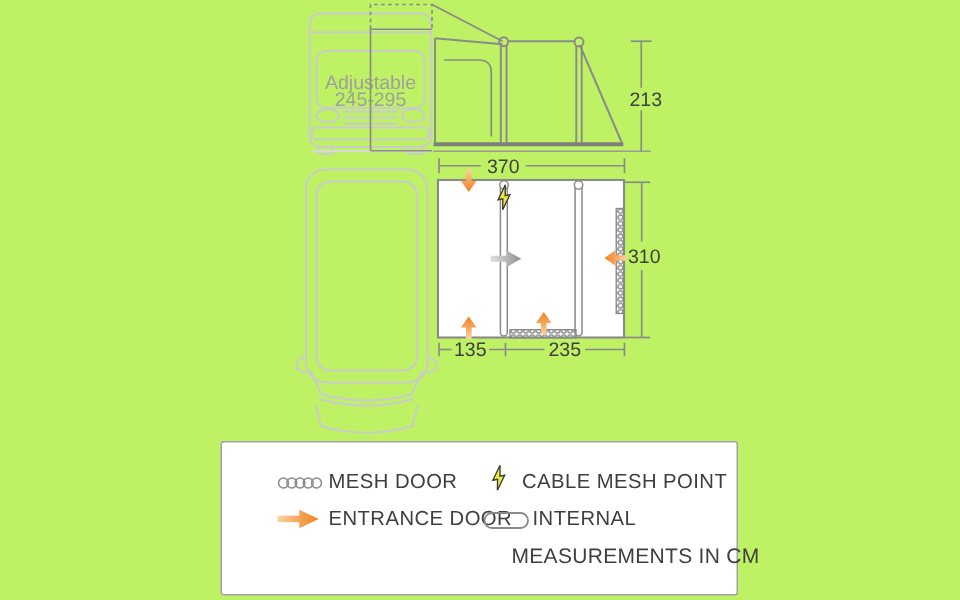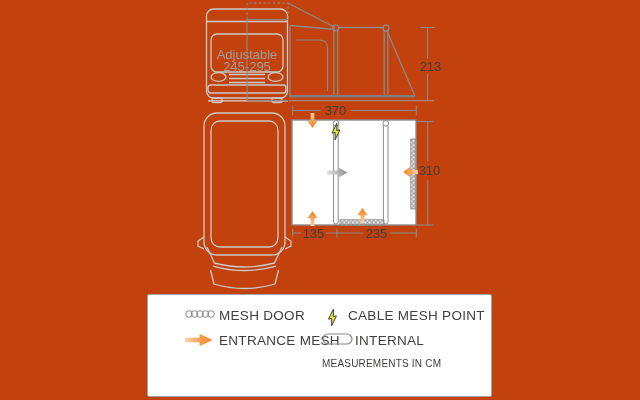--- a/index.html
+++ b/index.html
@@ -1,26 +1,26 @@
 <!DOCTYPE html>
 <html><head>
 <meta charset="utf-8">
 <style>
   html,body{margin:0;padding:0;background:#fff;}
-  #canvas{position:relative;width:640px;height:400px;background:#c2410c;overflow:hidden;
+  #canvas{position:relative;width:640px;height:400px;background:#bef264;overflow:hidden;
           font-family:"Liberation Sans",sans-serif;}
   #diagram-svg{position:absolute;left:0;top:0;}
   #diagram-svg text{font-family:"Liberation Sans",sans-serif;fill:#3f3f3e;font-size:13px;}
   #diagram-svg text.van-label{fill:#9f9f9f;}
   .legend{position:absolute;left:147px;top:294px;width:343px;height:101px;
           border:1.5px solid #a2a2a2;border-radius:2px;background:#fff;}
-  .lrow{position:absolute;display:flex;align-items:flex-start;height:20px;}
+  .lrow{position:absolute;display:flex;align-items:flex-end;height:20px;}
   .licon{display:flex;align-items:center;}
   .llabel{font-size:13.5px;color:#3f3f3e;letter-spacing:.3px;white-space:nowrap;}
-  .lnote{font-size:10px;color:#3f3f3e;letter-spacing:.2px;white-space:nowrap;}
+  .lnote{font-size:14px;color:#3f3f3e;letter-spacing:.2px;white-space:nowrap;margin-left:19px;}
   .r1{top:13px}.r2{top:38px}.r3{top:63px}
   .col-l{left:36px}.col-l .licon{width:35px}
   .col-r-cable{left:176px}.col-r-cable .licon{width:24px}
   .col-r-air{left:174px}.col-r-air .licon{width:33px}
   .col-r-note{left:174px}
 </style>
 </head>
 <body>
 
 <div id="canvas">
@@ -164,21 +164,21 @@
     </span>
     <span class="llabel">MESH DOOR</span>
   </div>
 
   <div class="lrow r2 col-l">
     <span class="licon">
       <svg width="30" height="14" viewBox="0 0 30 14">
         <path d="M1,4.8 L15.5,4.8 L15.5,0.8 L28.5,7 L15.5,13.2 L15.5,9.2 L1,9.2 Z" fill="url(#gradOrange)"></path>
       </svg>
     </span>
-    <span class="llabel">ENTRANCE MESH</span>
+    <span class="llabel">ENTRANCE DOOR</span>
   </div>
 
 
   <div class="lrow r1 col-r-cable">
     <span class="licon">
       <svg width="17" height="19" viewBox="-8.5 -9.5 17 19">
         <path d="M2.6,-8 L-4.2,0.8 L-1,0.8 L-2.6,8 L4.2,-0.8 L1,-0.8 Z" fill="#e9e93b" stroke="#3a3a3a" stroke-width="0.9" transform="rotate(-12)"></path>
       </svg>
     </span>
     <span class="llabel">CABLE MESH POINT</span>

